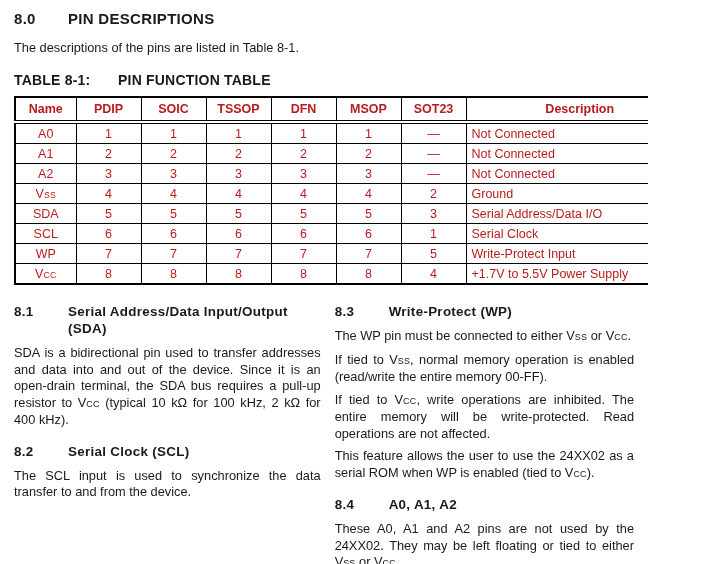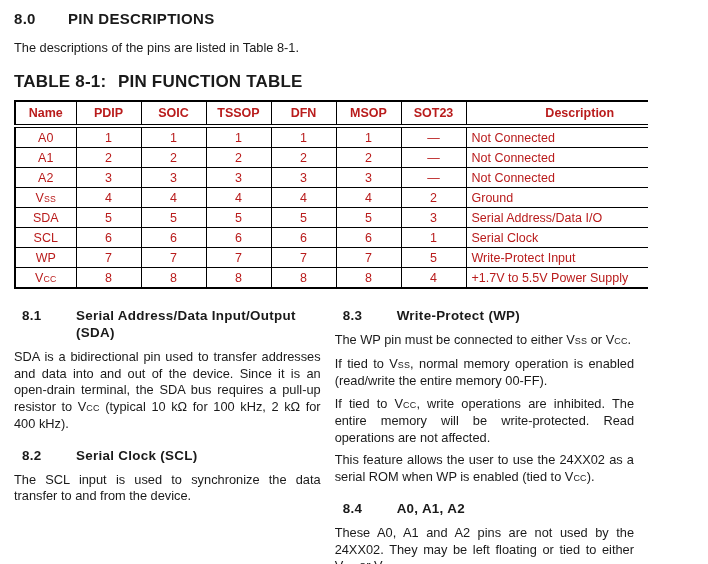--- a/index.html
+++ b/index.html
@@ -6,27 +6,27 @@
   .page {
     position:relative; width:648px; height:564px; box-sizing:border-box;
     background:#fff; color:#1a1a1a;
     font-family:"Liberation Sans", sans-serif;
     padding:10px 14px 0 14px; overflow:hidden;
   }
   
   .h1 { display:flex; font-weight:bold; font-size:15px; letter-spacing:0.3px; }
   .h1-num { width:54px; flex:none; }
   .h3 { display:flex; font-weight:bold; font-size:13.4px; letter-spacing:0.3px;
-        line-height:17px; margin:14px 0 8px 8px; }
+        line-height:17px; margin:14px 0 8px 0; }
   .h3-num { width:54px; flex:none; }
   .h3-title { flex:1; }
   .col > .h3:first-child { margin-top:0; }
   
   .intro { font-size:12.8px; margin:13px 0 16px 0; }
-  .caption { display:flex; font-weight:bold; font-size:17px; letter-spacing:0.2px;
+  .caption { display:flex; font-weight:bold; font-size:14px; letter-spacing:0.2px;
              margin:17px 0 0 0; }
   .cap-num { width:104px; flex:none; }
   
   table.pin-table {
     width:679px; border-collapse:collapse; margin-top:8px;
     font-size:12.5px; color:#b91c1c; table-layout:fixed;
   }
   table.pin-table { border:2px solid #000; }
   .pin-table th, .pin-table td {
     border:1px solid #000; text-align:center; padding:0 2px;

